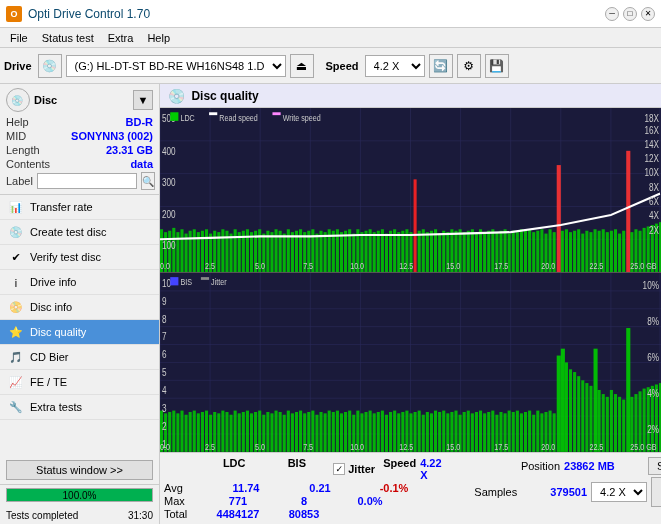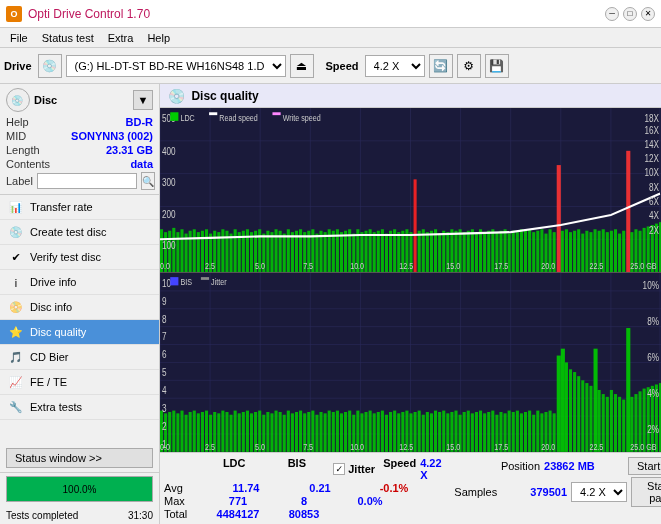--- a/index.html
+++ b/index.html
@@ -28,21 +28,21 @@
       align-items: center;
       gap: 6px;
     }
     .title-icon {
       width: 16px; height: 16px;
       background: #e87c00;
       border-radius: 2px;
       display: flex; align-items: center; justify-content: center;
       color: white; font-size: 9px; font-weight: bold;
     }
-    .title-text { font-size: 12px; color: #be185d; }
+    .title-text { font-size: 12px; color: #0c4a6e; }
     .title-controls { display: flex; gap: 4px; }
     .title-btn {
       width: 14px; height: 14px;
       border-radius: 50%;
       border: 1px solid #aaa;
       cursor: pointer;
       display: flex; align-items: center; justify-content: center;
       font-size: 8px;
     }
     .title-btn-min { background: #f0f0f0; }
@@ -192,32 +192,32 @@
     }
 
     
     .status-btn {
       margin: 4px 6px;
       background: #e0e0e0;
       border: 1px solid #aaa;
       padding: 3px 8px;
       cursor: pointer;
       font-size: 11px;
-      text-align: left;
+      text-align: center;
     }
 
     
     .progress-area {
       padding: 3px 6px;
       border-top: 1px solid #ccc;
     }
     .progress-bar-outer {
       background: #f97316;
       border: 1px solid #aaa;
-      height: 26px;
+      height: 14px;
       width: 100%;
       position: relative;
     }
     .progress-bar-inner {
       background: #00b050;
       height: 100%;
     }
     .progress-text {
       position: absolute;
       top: 0; left: 0; right: 0; bottom: 0;
@@ -870,21 +870,21 @@
           </div>
         </div>
 
         <div style="margin-left:auto;display:flex;flex-direction:column;gap:2px;align-items:flex-end;">
           <div style="display:flex;align-items:center;gap:4px;">
             <span style="font-size:11px;">Position</span>
             <span style="font-size:11px;color:#0000ff;font-weight:bold;width:80px;text-align:left;">23862 MB</span>
             <button class="start-full-btn">Start full</button>
           </div>
           <div style="display:flex;align-items:center;gap:4px;">
-            <span style="font-size:11px;">Samples</span>
+            <span style="font-size:11px;margin-left:20px;">Samples</span>
             <span style="font-size:11px;color:#0000ff;font-weight:bold;width:80px;text-align:right;">379501</span>
             <select class="speed-dropdown">
               <option>4.2 X</option>
             </select>
             <button class="start-part-btn">Start part</button>
           </div>
         </div>
       </div>
     </div>
 

